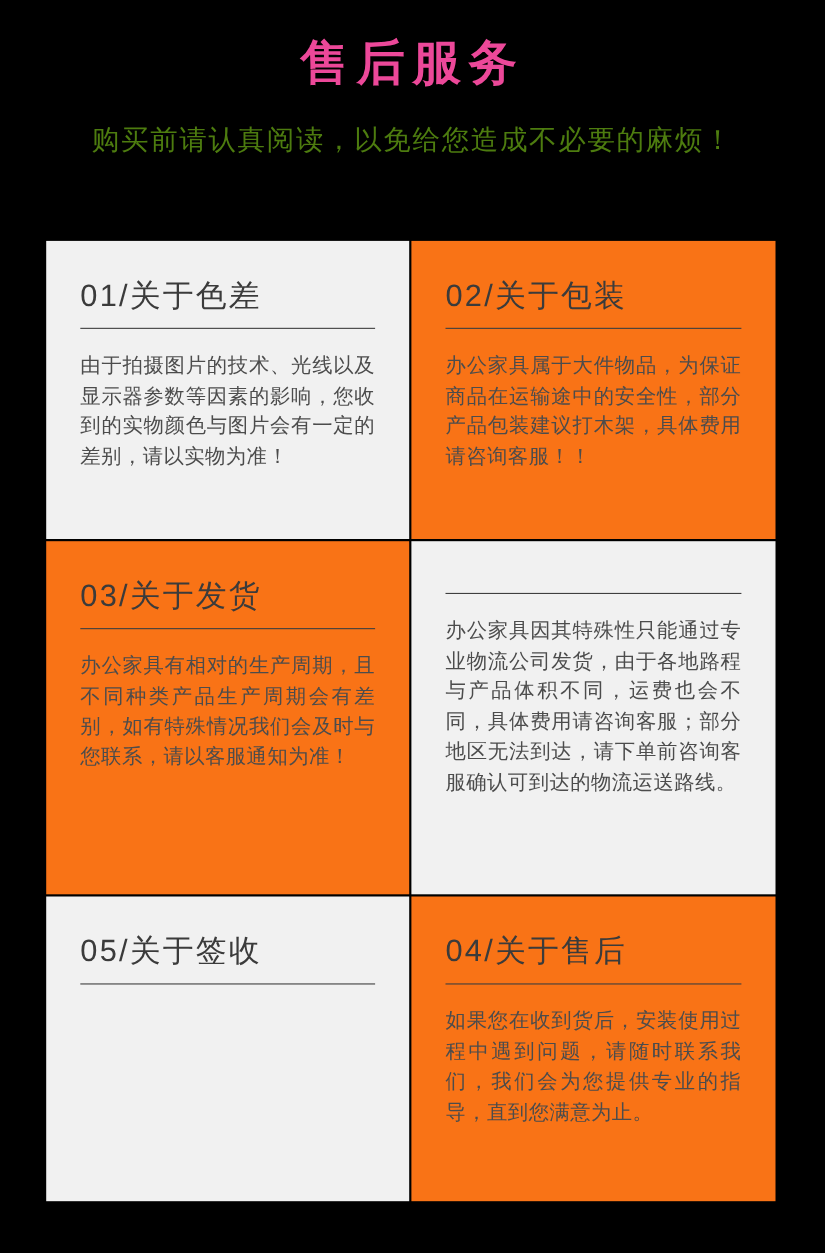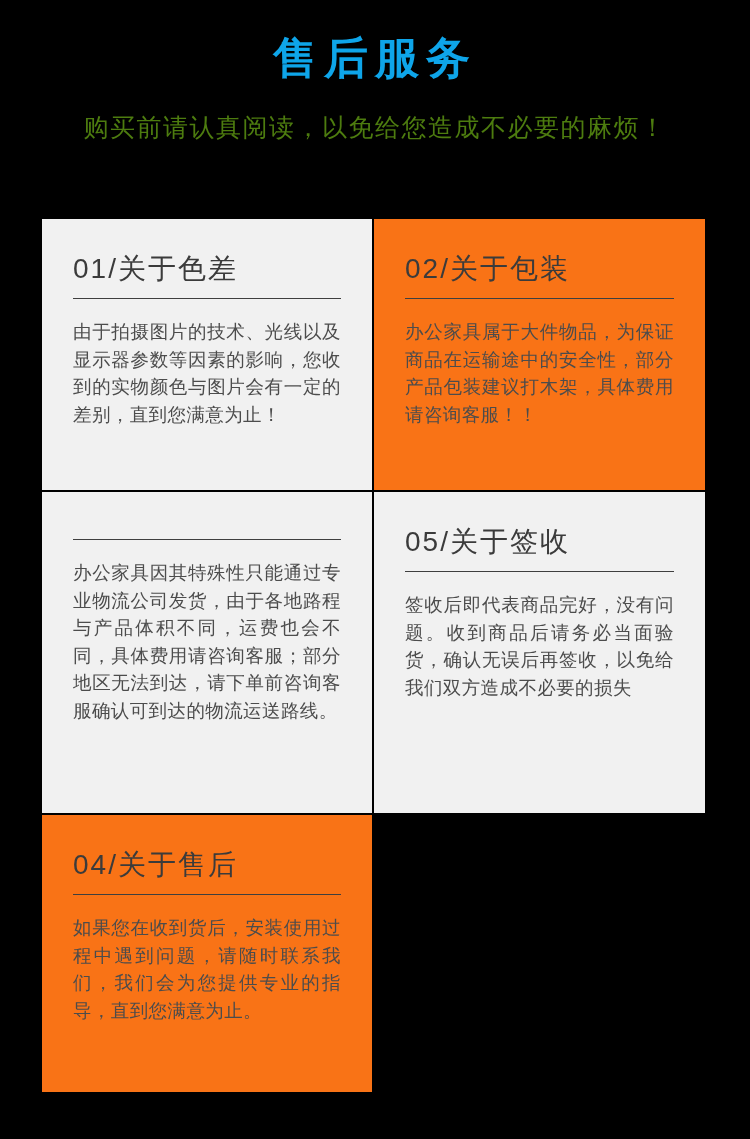--- a/index.html
+++ b/index.html
@@ -10,21 +10,21 @@
     background: #000000;
     font-family: "Liberation Sans", "DejaVu Sans", sans-serif;
     position: relative;
     overflow: hidden;
   }
   .header {
     padding-top: 33px;
     text-align: center;
   }
   .main-title {
-    color: #0ea5e9;
+    color: #ec4899;
     font-size: 44px;
     font-weight: bold;
     letter-spacing: 7px;
     line-height: 50px;
   }
   .subtitle {
     color: #4d7c0f;
     font-size: 25px;
     letter-spacing: 1.5px;
     margin-top: 31px;
@@ -74,39 +74,43 @@
 <header class="header">
   <h1 class="main-title">售后服务</h1>
   <div class="subtitle">购买前请认真阅读，以免给您造成不必要的麻烦！</div>
 </header>
 
 <section class="services-grid">
 
   <div class="cell gray">
     <div class="cell-heading">01/关于色差</div>
     <hr class="cell-rule">
-    <p class="cell-body">由于拍摄图片的技术、光线以及显示器参数等因素的影响，您收到的实物颜色与图片会有一定的差别，直到您满意为止！</p>
+    <p class="cell-body">由于拍摄图片的技术、光线以及显示器参数等因素的影响，您收到的实物颜色与图片会有一定的差别，请以实物为准！</p>
   </div>
 
   <div class="cell white">
     <div class="cell-heading">02/关于包装</div>
     <hr class="cell-rule">
     <p class="cell-body">办公家具属于大件物品，为保证商品在运输途中的安全性，部分产品包装建议打木架，具体费用请咨询客服！！</p>
   </div>
 
+  <div class="cell white">
+    <div class="cell-heading">03/关于发货</div>
+    <hr class="cell-rule">
+    <p class="cell-body">办公家具有相对的生产周期，且不同种类产品生产周期会有差别，如有特殊情况我们会及时与您联系，请以客服通知为准！</p>
+  </div>
 
   <div class="cell gray">
     <hr class="cell-rule">
     <p class="cell-body">办公家具因其特殊性只能通过专业物流公司发货，由于各地路程与产品体积不同，运费也会不同，具体费用请咨询客服；部分地区无法到达，请下单前咨询客服确认可到达的物流运送路线。</p>
   </div>
 
   <div class="cell gray">
     <div class="cell-heading">05/关于签收</div>
     <hr class="cell-rule">
-    <p class="cell-body">签收后即代表商品完好，没有问题。收到商品后请务必当面验货，确认无误后再签收，以免给我们双方造成不必要的损失</p>
   </div>
 
   <div class="cell white">
     <div class="cell-heading">04/关于售后</div>
     <hr class="cell-rule">
     <p class="cell-body">如果您在收到货后，安装使用过程中遇到问题，请随时联系我们，我们会为您提供专业的指导，直到您满意为止。</p>
   </div>
 
 </section>
 

